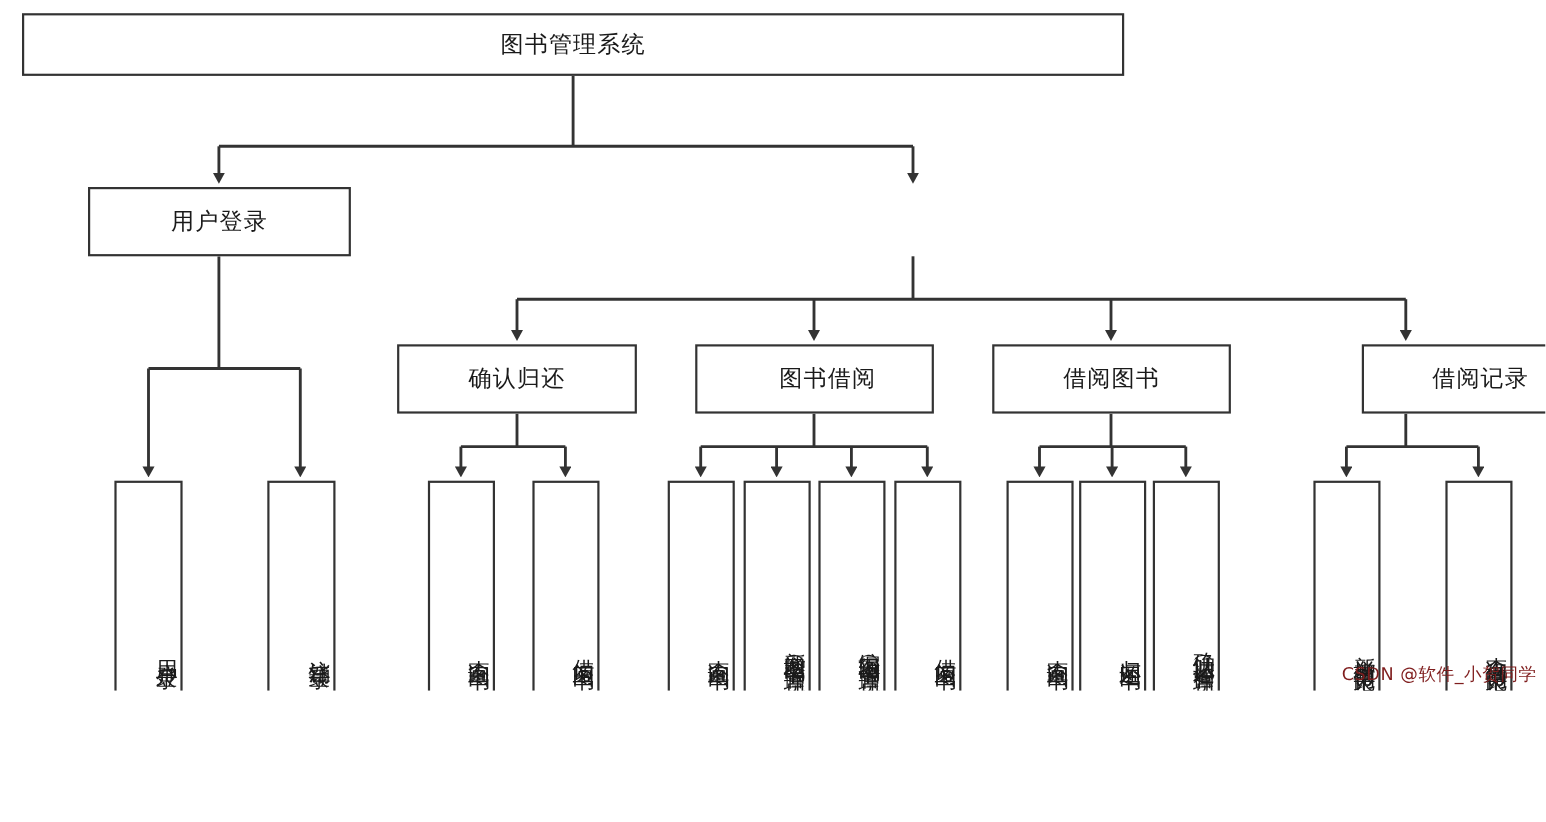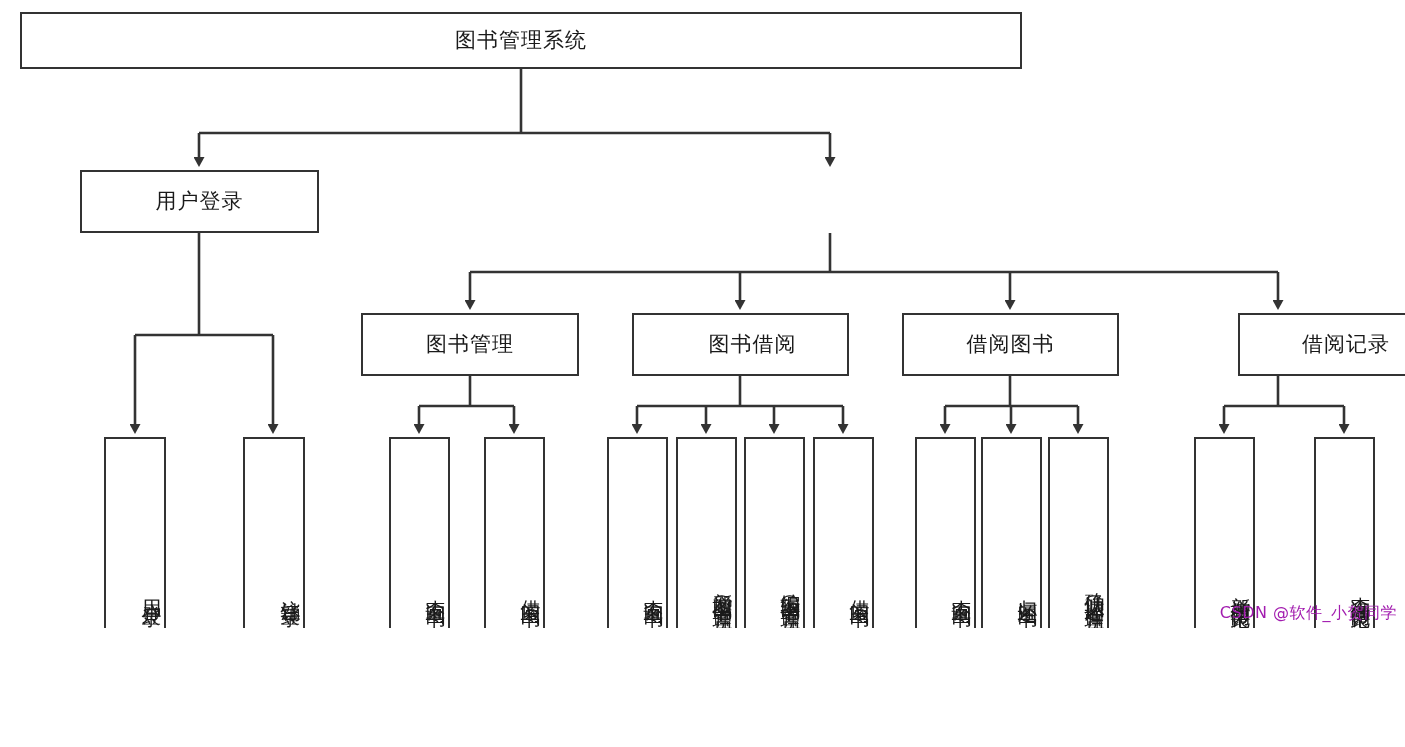--- a/index.html
+++ b/index.html
@@ -55,21 +55,21 @@
     writing-mode: vertical-rl;
     text-orientation: upright;
     display: block;
     white-space: nowrap;
   }
   .watermark {
     position: absolute;
     right: 8px;
     bottom: 4px;
     font-size: 16px;
-    color: #a21caf;
+    color: #7f1d1d;
     letter-spacing: 0.5px;
     white-space: nowrap;
   }
 </style>
 </head>
 <body>
 
 <div id="canvas">
 
   <svg class="edges" viewBox="0 0 1405 747">
@@ -124,21 +124,21 @@
 
   <div class="node horiz" style="left:20px; top:12px; width:1002px; height:57px;">
     <span>图书管理系统</span>
   </div>
 
   <div class="node horiz" style="left:80px; top:170px; width:239px; height:63px;">
     <span>用户登录</span>
   </div>
 
   <div class="node horiz" style="left:361px; top:313px; width:218px; height:63px;">
-    <span>图书管理</span>
+    <span>确认归还</span>
   </div>
   <div class="node horiz" style="left:632px; top:313px; width:217px; height:63px;padding-left:24px;">
     <span>图书借阅</span>
   </div>
   <div class="node horiz" style="left:902px; top:313px; width:217px; height:63px;">
     <span>借阅图书</span>
   </div>
   <div class="node horiz" style="left:1238px; top:313px; width:216px; height:63px;">
     <span>借阅记录</span>
   </div>

